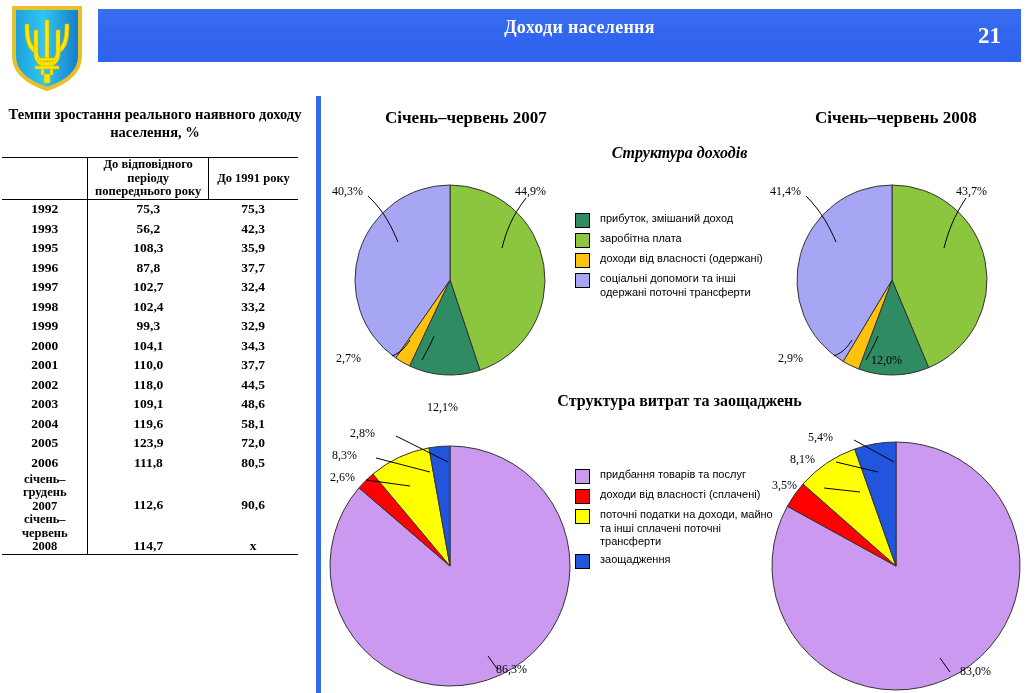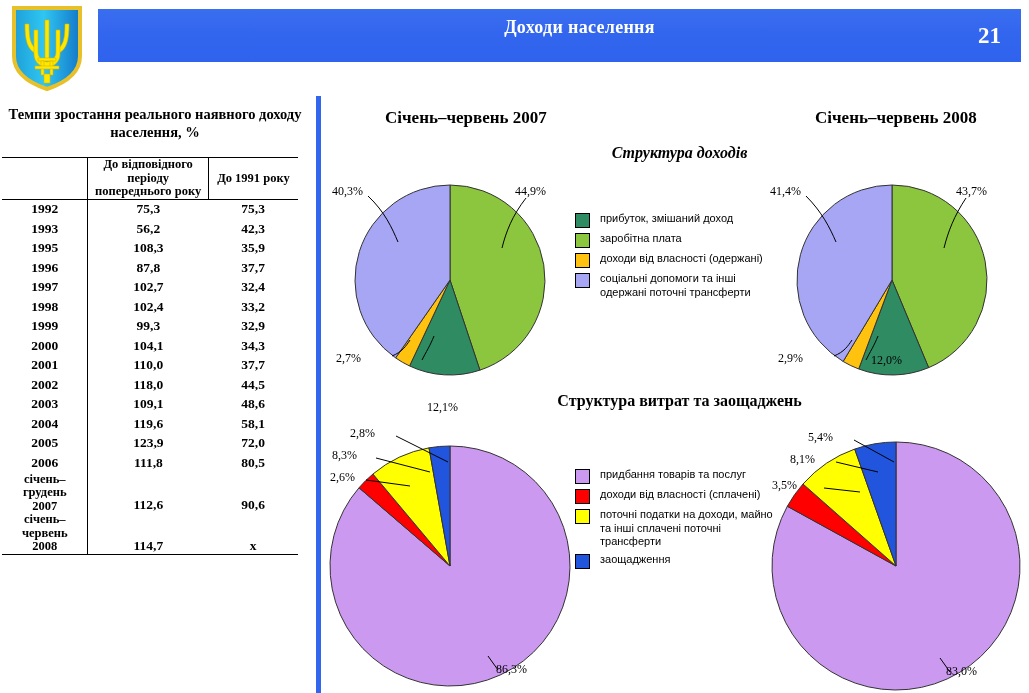--- a/index.html
+++ b/index.html
@@ -321,16 +321,16 @@
       <g id="lead-exp-2008" stroke="#000" stroke-width="1" fill="none">
         <path d="M86 22 L126 44"></path>
         <path d="M68 44 L110 54"></path>
         <path d="M56 70 L92 74"></path>
         <path d="M182 254 L172 240"></path>
       </g>
     </svg>
     <div class="pielabel" style="left:40px;top:12px;">5,4%</div>
     <div class="pielabel" style="left:22px;top:34px;">8,1%</div>
     <div class="pielabel" style="left:4px;top:60px;">3,5%</div>
-    <div class="pielabel" style="left:178px;top:246px;">83,0%</div>
+    <div class="pielabel" style="left:192px;top:246px;">83,0%</div>
   </div>
 
 </div>
 
 </body></html>

